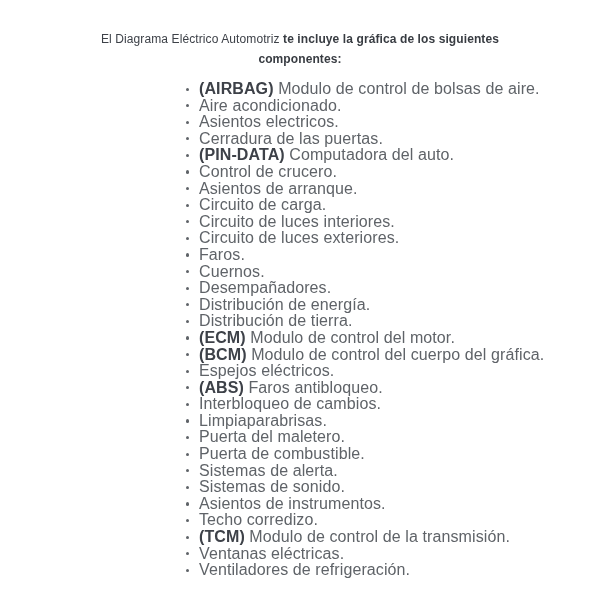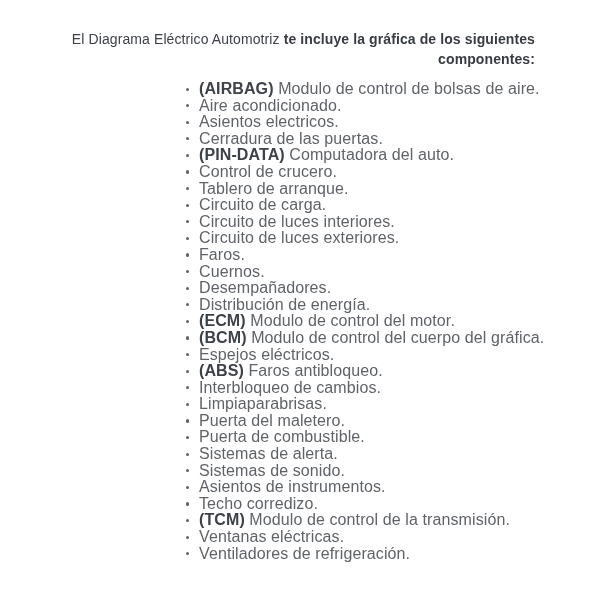--- a/index.html
+++ b/index.html
@@ -15,22 +15,22 @@
     -webkit-font-smoothing: antialiased;
   }
   .page {
     width: 600px;
     height: 600px;
     position: relative;
   }
   .title {
     margin: 30px auto 0;
     max-width: 470px;
-    text-align: right;
-    font-size: 14px;
+    text-align: center;
+    font-size: 12px;
     font-weight: 400;
     line-height: 19.5px;
     color: #3d4148;
     letter-spacing: 0.1px;
   }
   .t-bold {
     font-weight: 700;
     color: #383c42;
   }
   .list {
@@ -70,28 +70,29 @@
     <span class="t-bold">te incluye la gráfica de los siguientes componentes:</span>
   </h1>
 
   <ul class="list">
       <li><span class="bullet"></span><span class="prefix">(AIRBAG)</span> <span>Modulo de control de bolsas de aire.</span></li>
       <li><span class="bullet"></span><span>Aire acondicionado.</span></li>
       <li><span class="bullet"></span><span>Asientos electricos.</span></li>
       <li><span class="bullet"></span><span>Cerradura de las puertas.</span></li>
       <li><span class="bullet"></span><span class="prefix">(PIN-DATA)</span> <span>Computadora del auto.</span></li>
       <li><span class="bullet"></span><span>Control de crucero.</span></li>
-      <li><span class="bullet"></span><span>Tablero de arranque.</span></li>
+      <li><span class="bullet"></span><span>Asientos de arranque.</span></li>
       <li><span class="bullet"></span><span>Circuito de carga.</span></li>
       <li><span class="bullet"></span><span>Circuito de luces interiores.</span></li>
       <li><span class="bullet"></span><span>Circuito de luces exteriores.</span></li>
       <li><span class="bullet"></span><span>Faros.</span></li>
       <li><span class="bullet"></span><span>Cuernos.</span></li>
       <li><span class="bullet"></span><span>Desempañadores.</span></li>
       <li><span class="bullet"></span><span>Distribución de energía.</span></li>
+      <li><span class="bullet"></span><span>Distribución de tierra.</span></li>
       <li><span class="bullet"></span><span class="prefix">(ECM)</span> <span>Modulo de control del motor.</span></li>
       <li><span class="bullet"></span><span class="prefix">(BCM)</span> <span>Modulo de control del cuerpo del gráfica.</span></li>
       <li><span class="bullet"></span><span>Espejos eléctricos.</span></li>
       <li><span class="bullet"></span><span class="prefix">(ABS)</span> <span>Faros antibloqueo.</span></li>
       <li><span class="bullet"></span><span>Interbloqueo de cambios.</span></li>
       <li><span class="bullet"></span><span>Limpiaparabrisas.</span></li>
       <li><span class="bullet"></span><span>Puerta del maletero.</span></li>
       <li><span class="bullet"></span><span>Puerta de combustible.</span></li>
       <li><span class="bullet"></span><span>Sistemas de alerta.</span></li>
       <li><span class="bullet"></span><span>Sistemas de sonido.</span></li>

